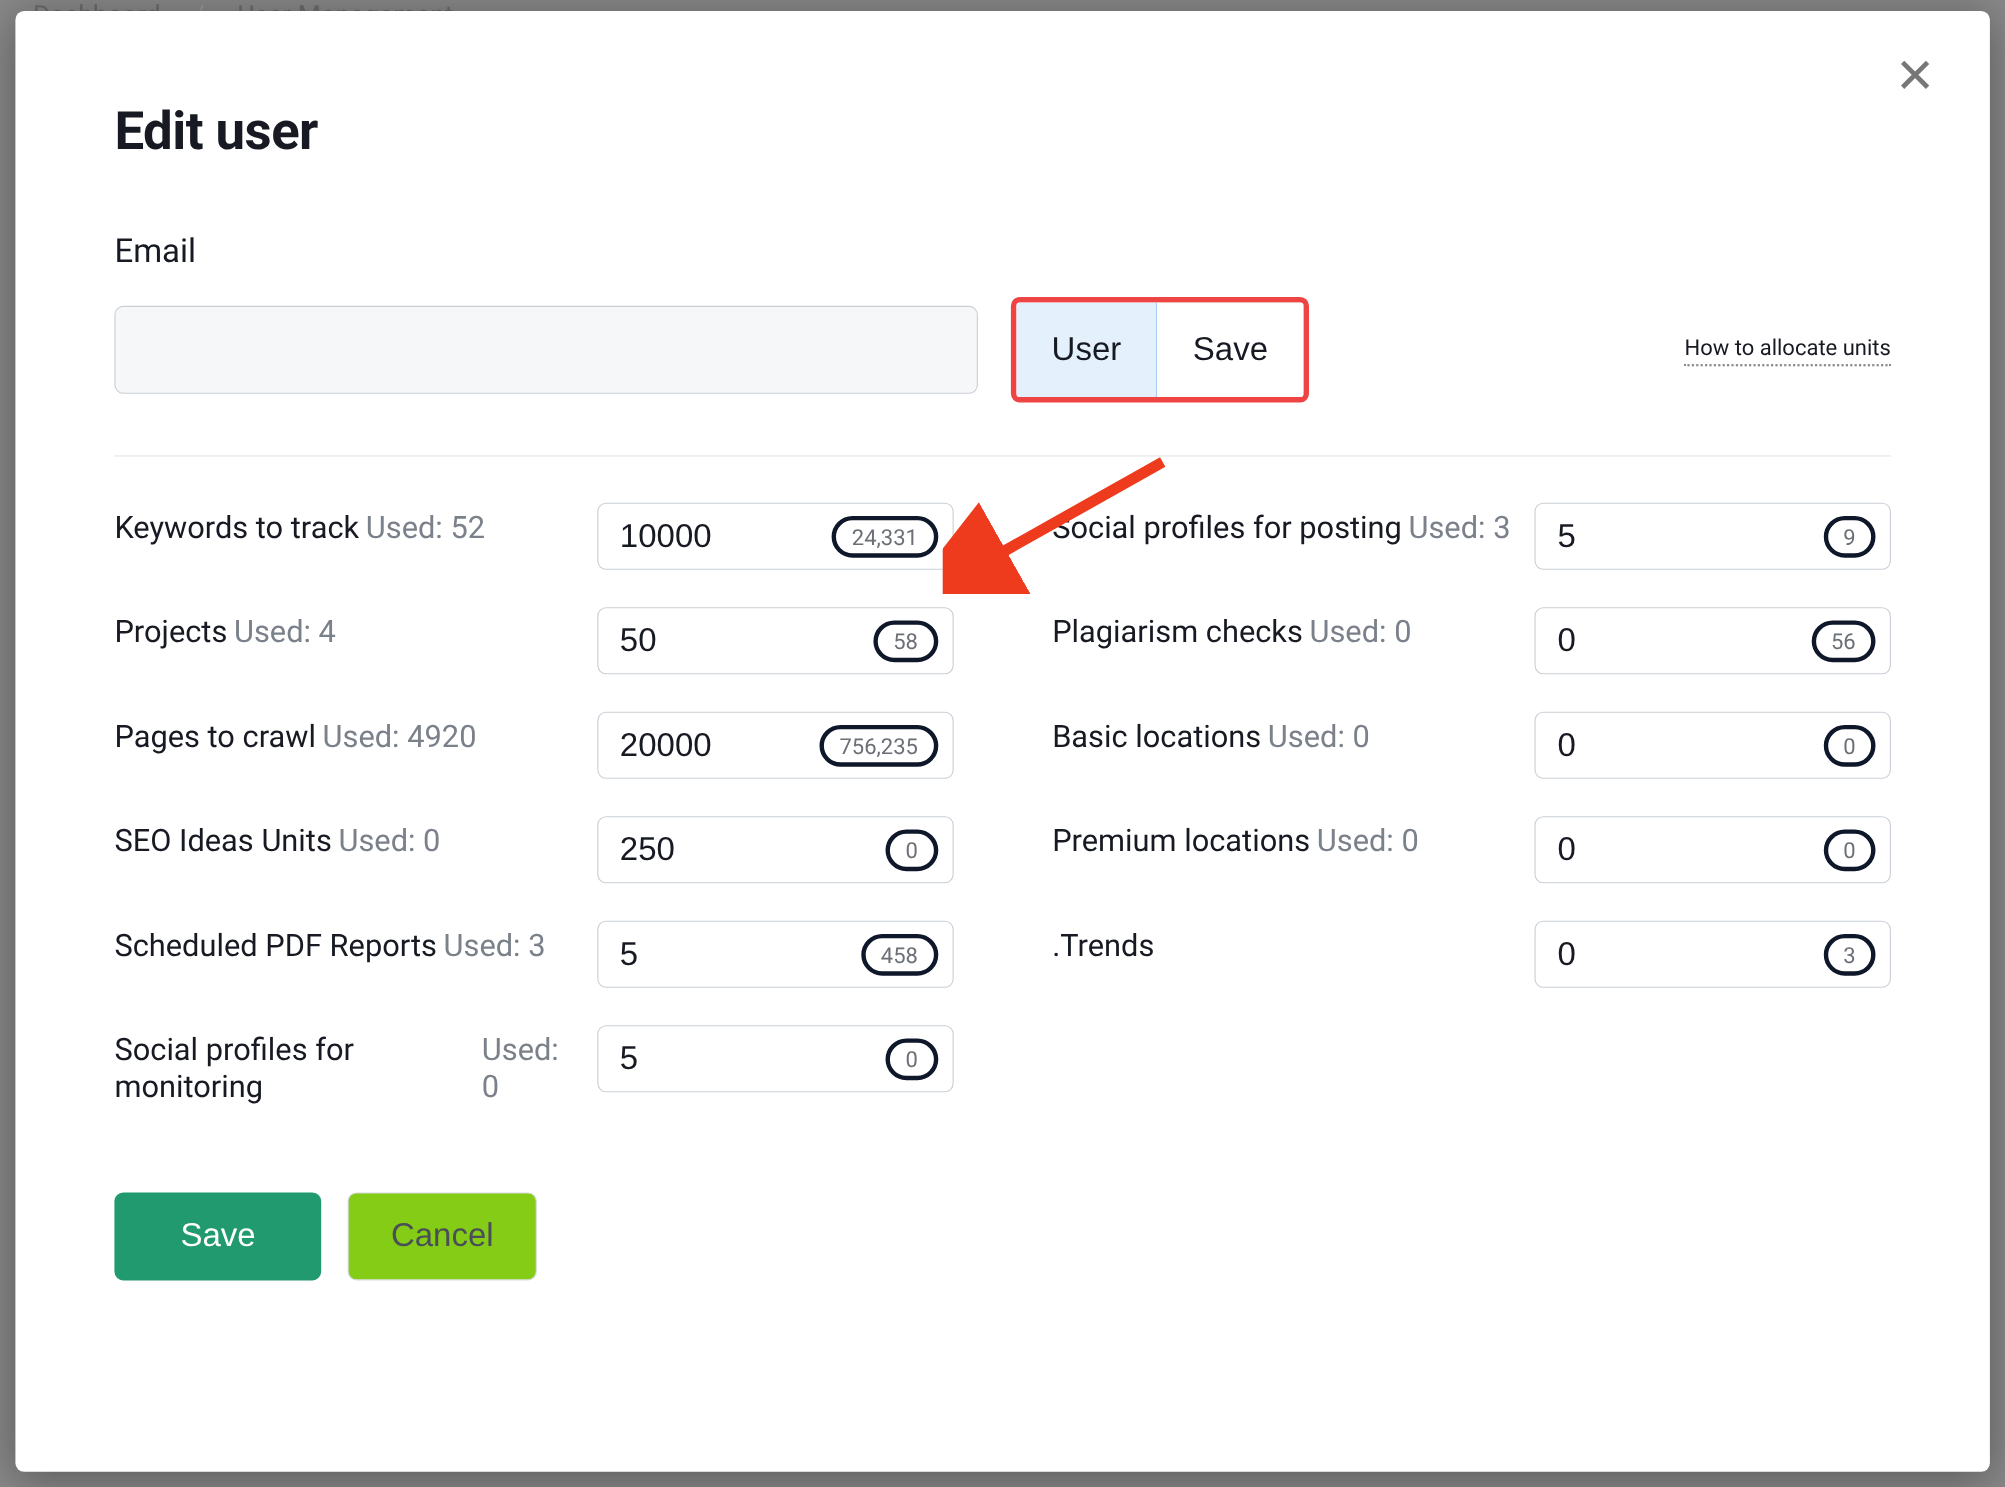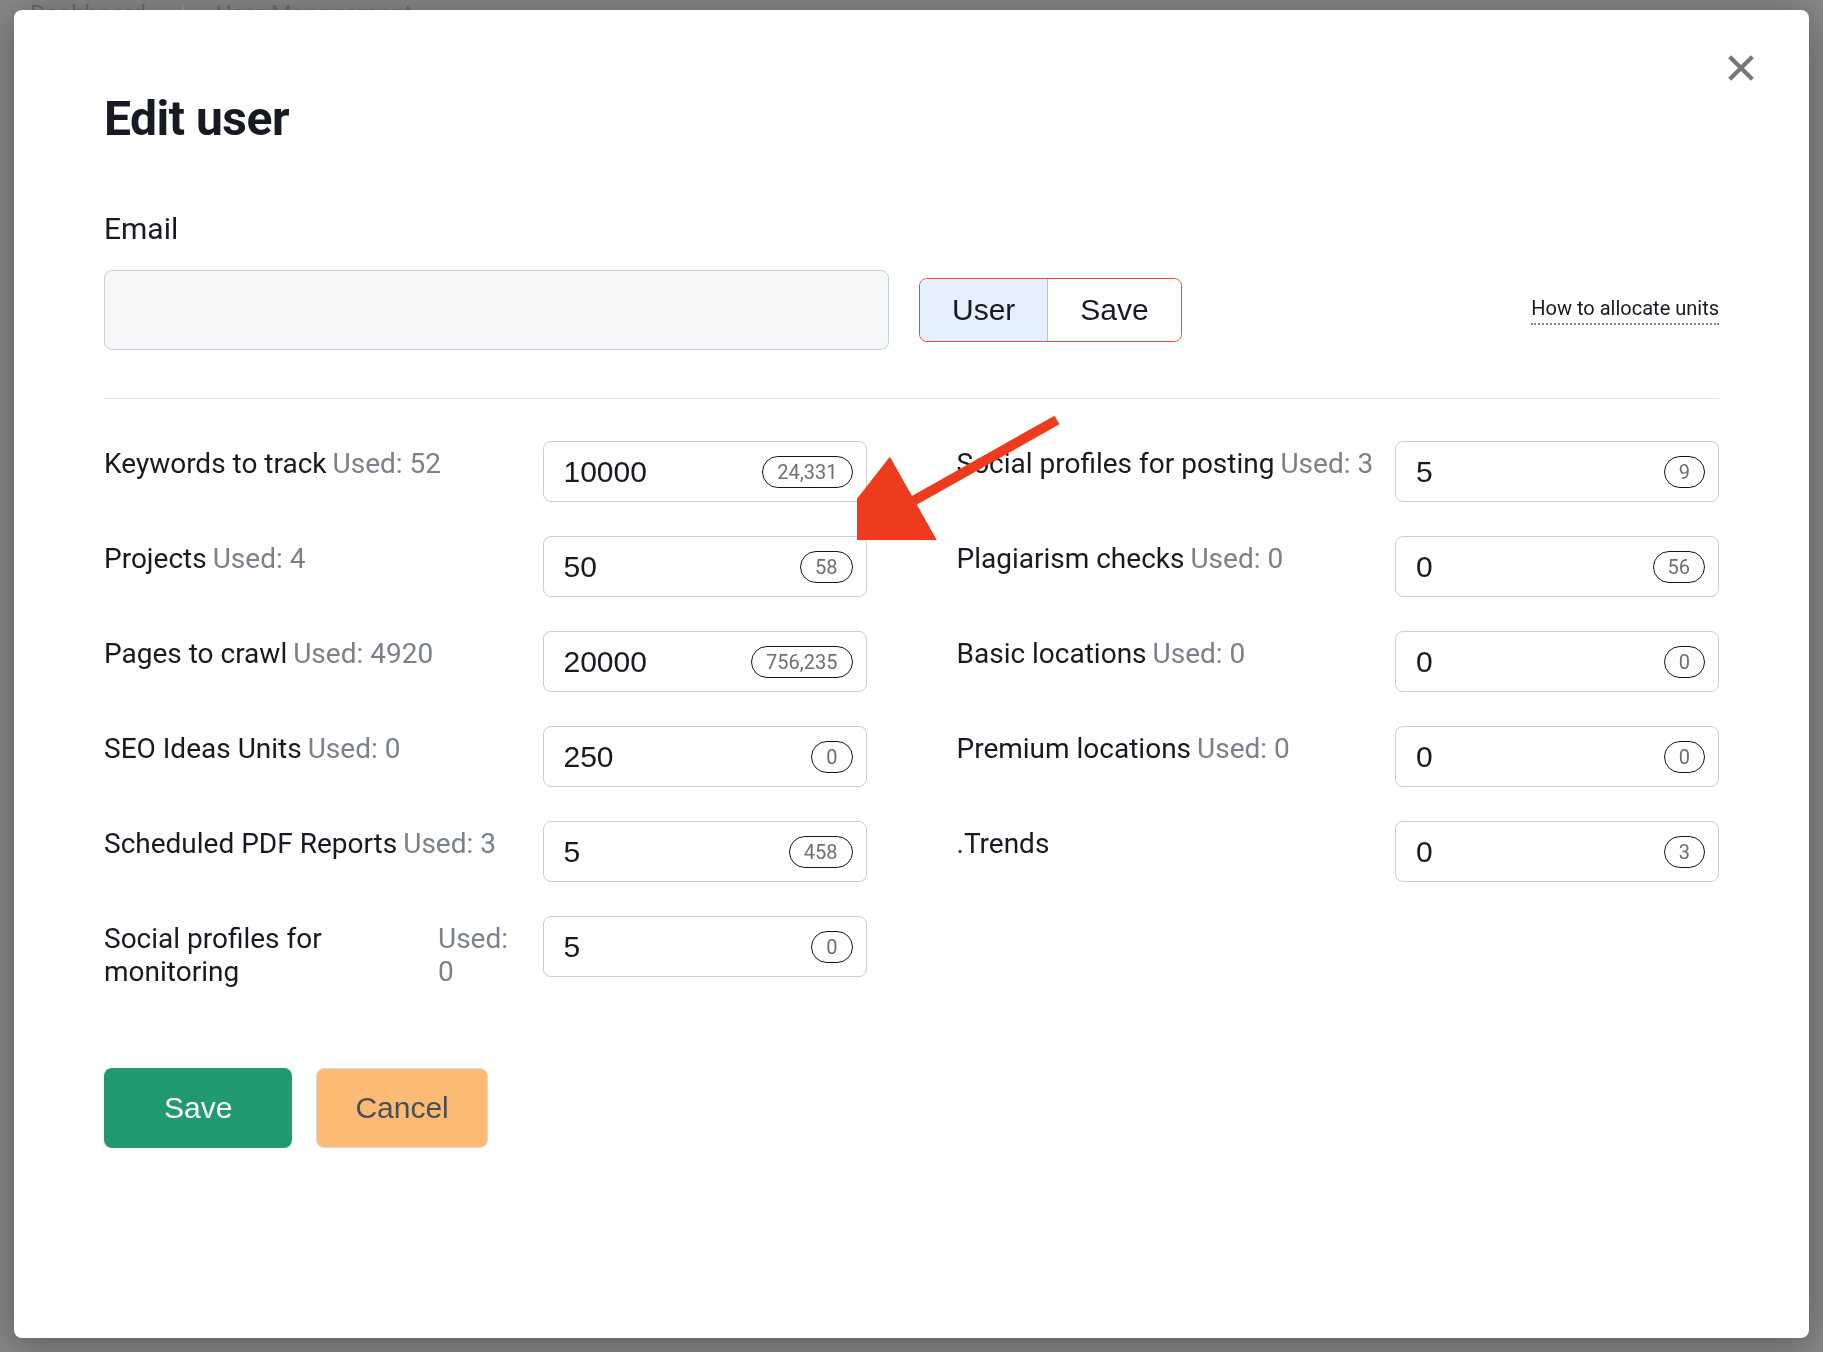--- a/index.html
+++ b/index.html
@@ -76,24 +76,24 @@
     height: 80px;
     border: 1px solid #c9cfd6;
     border-radius: 8px;
     background: #f6f7f9;
     font-size: 26px;
     padding: 0 20px;
     color: #171a22;
   }
   .role-toggle {
     display: inline-flex;
-    border: 1px solid #ef4444;
+    border: 5px solid #ef4444;
     border-radius: 8px;
     overflow: hidden;
-    height: 64px;
+    height: 96px;
   }
   .role-toggle button {
     border: none;
     background: #fff;
     font-size: 30px;
     color: #171a22;
     padding: 0 32px;
     cursor: pointer;
     height: 100%;
   }
@@ -155,21 +155,21 @@
     background: #fff;
     font-size: 30px;
     color: #171a22;
     padding: 0 100px 0 20px;
   }
   .limit-badge {
     position: absolute;
     right: 14px;
     top: 50%;
     transform: translateY(-50%);
-    border: 1px solid #0f172a;
+    border: 4px solid #0f172a;
     border-radius: 999px;
     padding: 3px 14px;
     font-size: 20px;
     color: #6b6f76;
     background: #fff;
     min-width: 36px;
     text-align: center;
   }
   .actions {
     display: flex;
@@ -179,21 +179,21 @@
   .btn-save {
     background: #219a6f;
     color: #fff;
     border: none;
     border-radius: 8px;
     font-size: 30px;
     padding: 22px 60px;
     cursor: pointer;
   }
   .btn-cancel {
-    background: #fdba74;
+    background: #84cc16;
     color: #4a4f57;
     border: 1px solid #d6d9de;
     border-radius: 8px;
     font-size: 30px;
     padding: 22px 38px;
     cursor: pointer;
   }
   .annotation-arrow {
     position: absolute;
     left: 843px;

